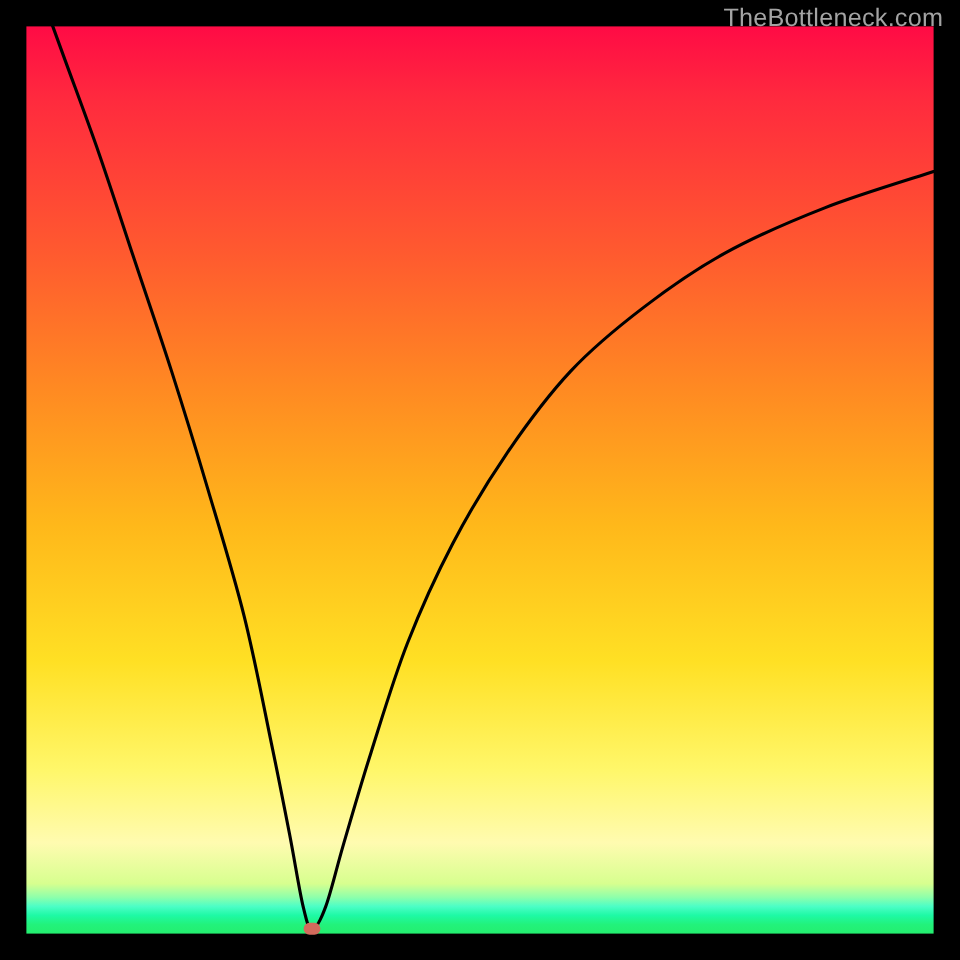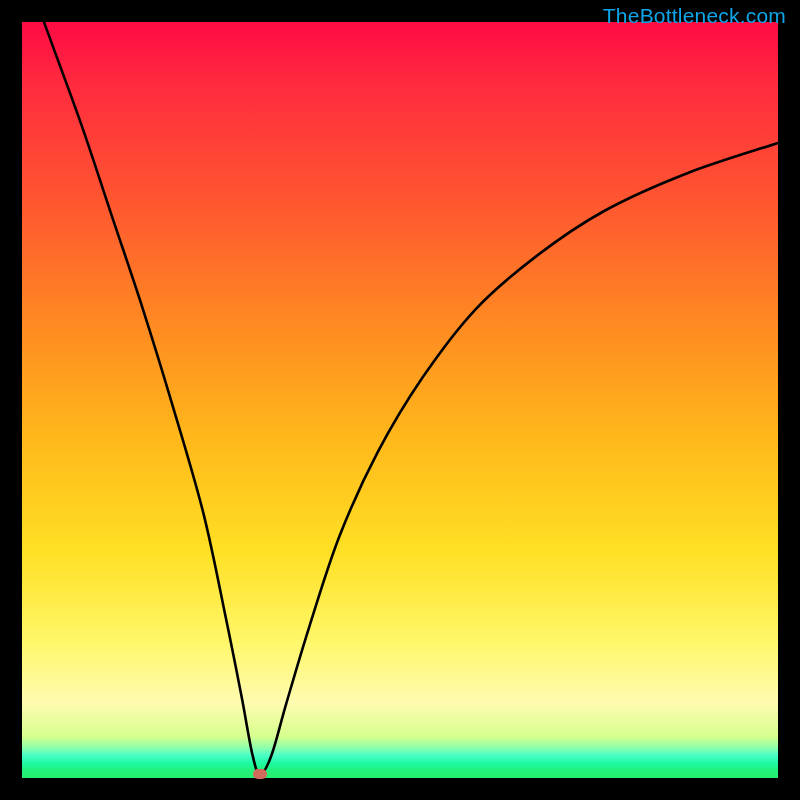--- a/index.html
+++ b/index.html
@@ -41,21 +41,21 @@
       #4cfec6 97%,
       #1ef9a5 98%,
       #22f27b 99%,
       #24ee6f 100%
     );
   }
   .watermark {
     position: absolute;
     top: 4px;
     right: 14px;
-    color: #0ea5e9;
+    color: #a3a3a3;
     font-size: 21px;
     font-weight: 500;
     letter-spacing: 0.2px;
     user-select: none;
   }
   svg.curve {
     position: absolute;
     left: 0;
     top: 0;
     width: 756px;

